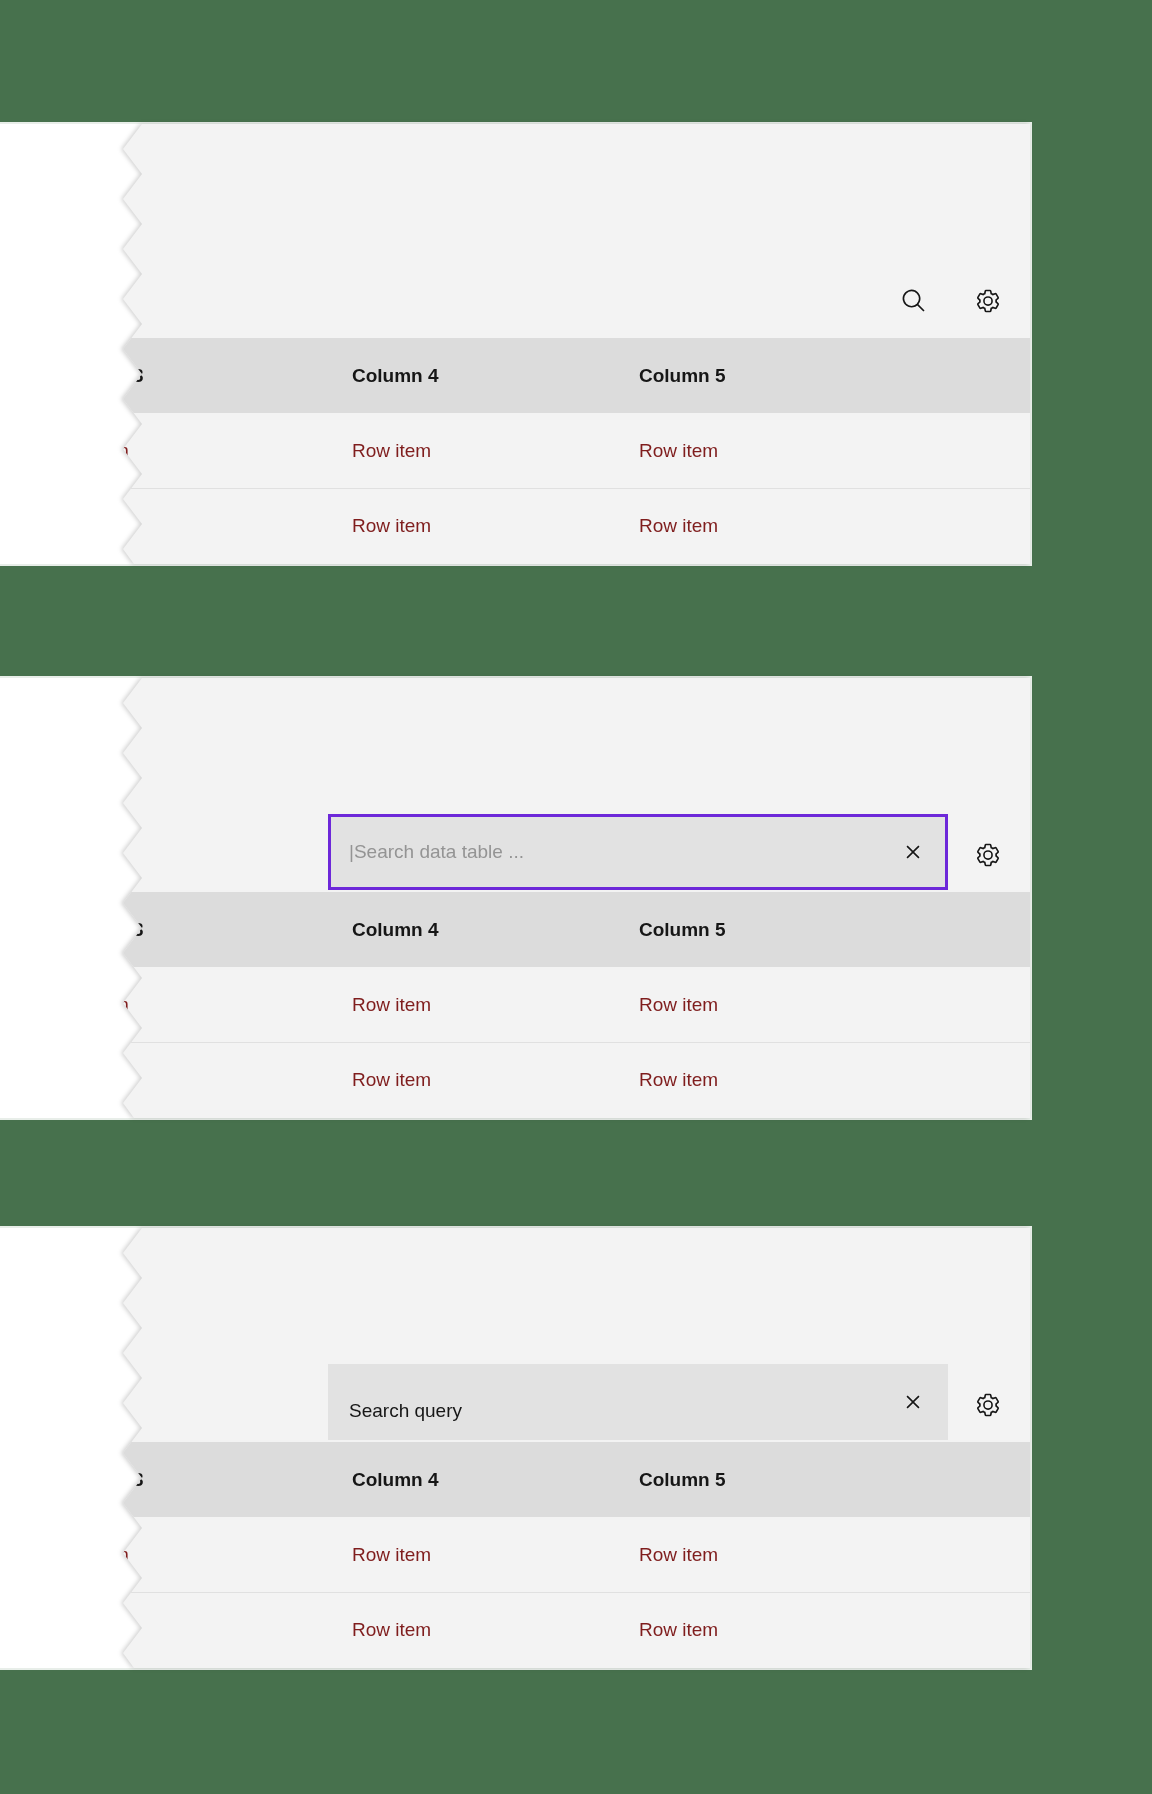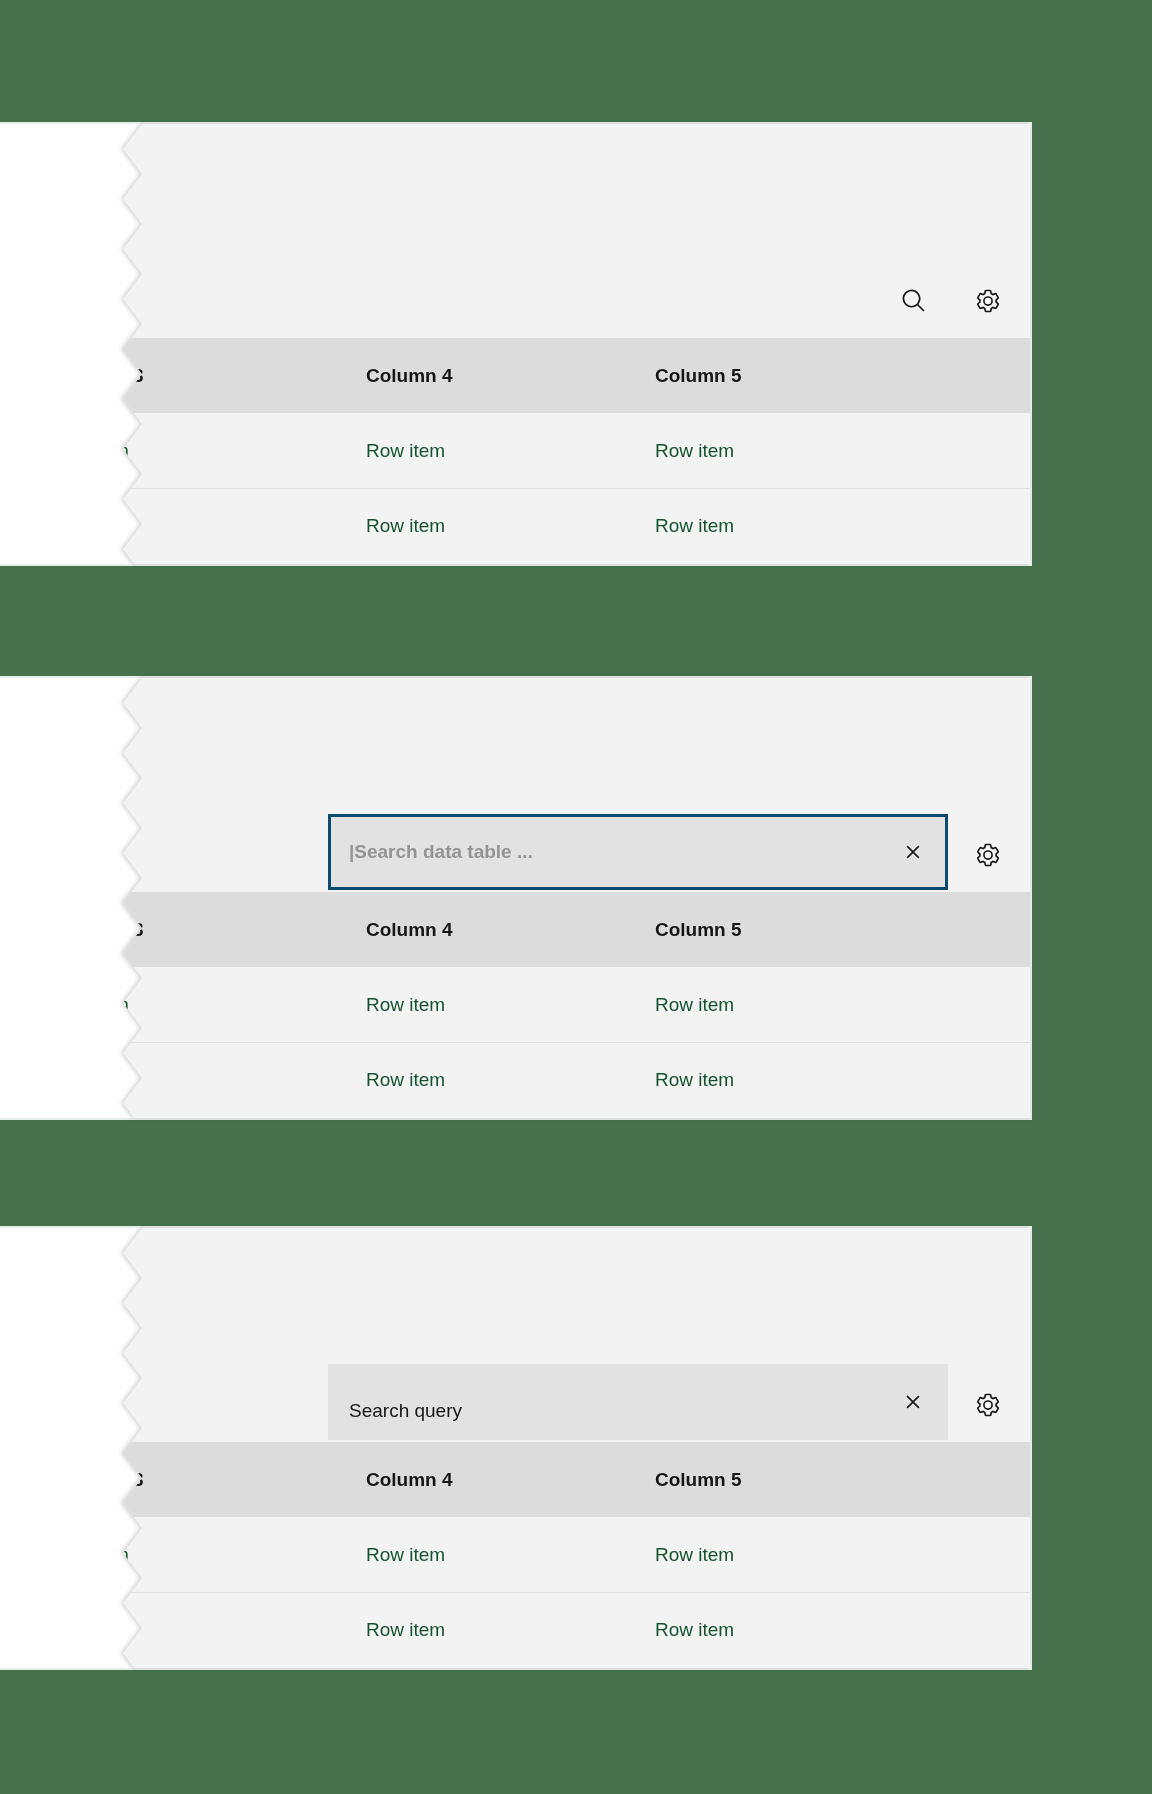--- a/index.html
+++ b/index.html
@@ -65,21 +65,21 @@
     width: 100%; height: 100%;
     box-sizing: border-box;
     padding: 17px 58px 0 21px;
     font-family: "Liberation Sans", sans-serif;
     font-size: 19px;
     color: #161616;
     background: #e2e2e2;
     border: none;
     outline: none;
   }
-  .search-box.active input { border: 3px solid #0c4a6e; padding: 0 55px 0 18px; font-weight: bold; }
+  .search-box.active input { border: 3px solid #6d28d9; padding: 0 55px 0 18px; }
   .search-box input::placeholder { color: #949494; opacity: 1; }
   .clear-btn {
     position: absolute;
     right: 22px; top: 50%;
     transform: translateY(-50%);
     width: 26px; height: 26px;
     padding: 0; background: none; border: none;
     cursor: pointer;
   }
 
@@ -90,33 +90,33 @@
     width: 100%; height: 75px;
     background: #dcdcdc;
     font-weight: 700;
     color: #161616;
     font-size: 19px;
   }
   .trow {
     position: absolute;
     left: 0;
     width: 100%; height: 75px;
-    color: #14532d;
+    color: #7f1d1d;
     font-size: 19px;
   }
   .trow.r1 { top: 289px; }
   .trow.r2 { top: 364px; border-top: 1px solid #e0e0e0; height: 74px; }
   .cellspan {
     position: absolute;
     top: 50%;
     transform: translateY(-50%);
     white-space: nowrap;
   }
-  .c4 { left: 243px; }
-  .c5 { left: 532px; }
+  .c4 { left: 229px; }
+  .c5 { left: 516px; }
   .frag-h { left: 10px; font-weight: 700; color: #161616; }
   .frag-r { left: -10px; }
 </style>
 </head>
 <body style="background: rgb(71, 113, 77);">
 
 <div class="panel" style="top:124px">
   <div class="torn-strip"></div>
   <div class="body-wrap">
     <div class="panel-body">

